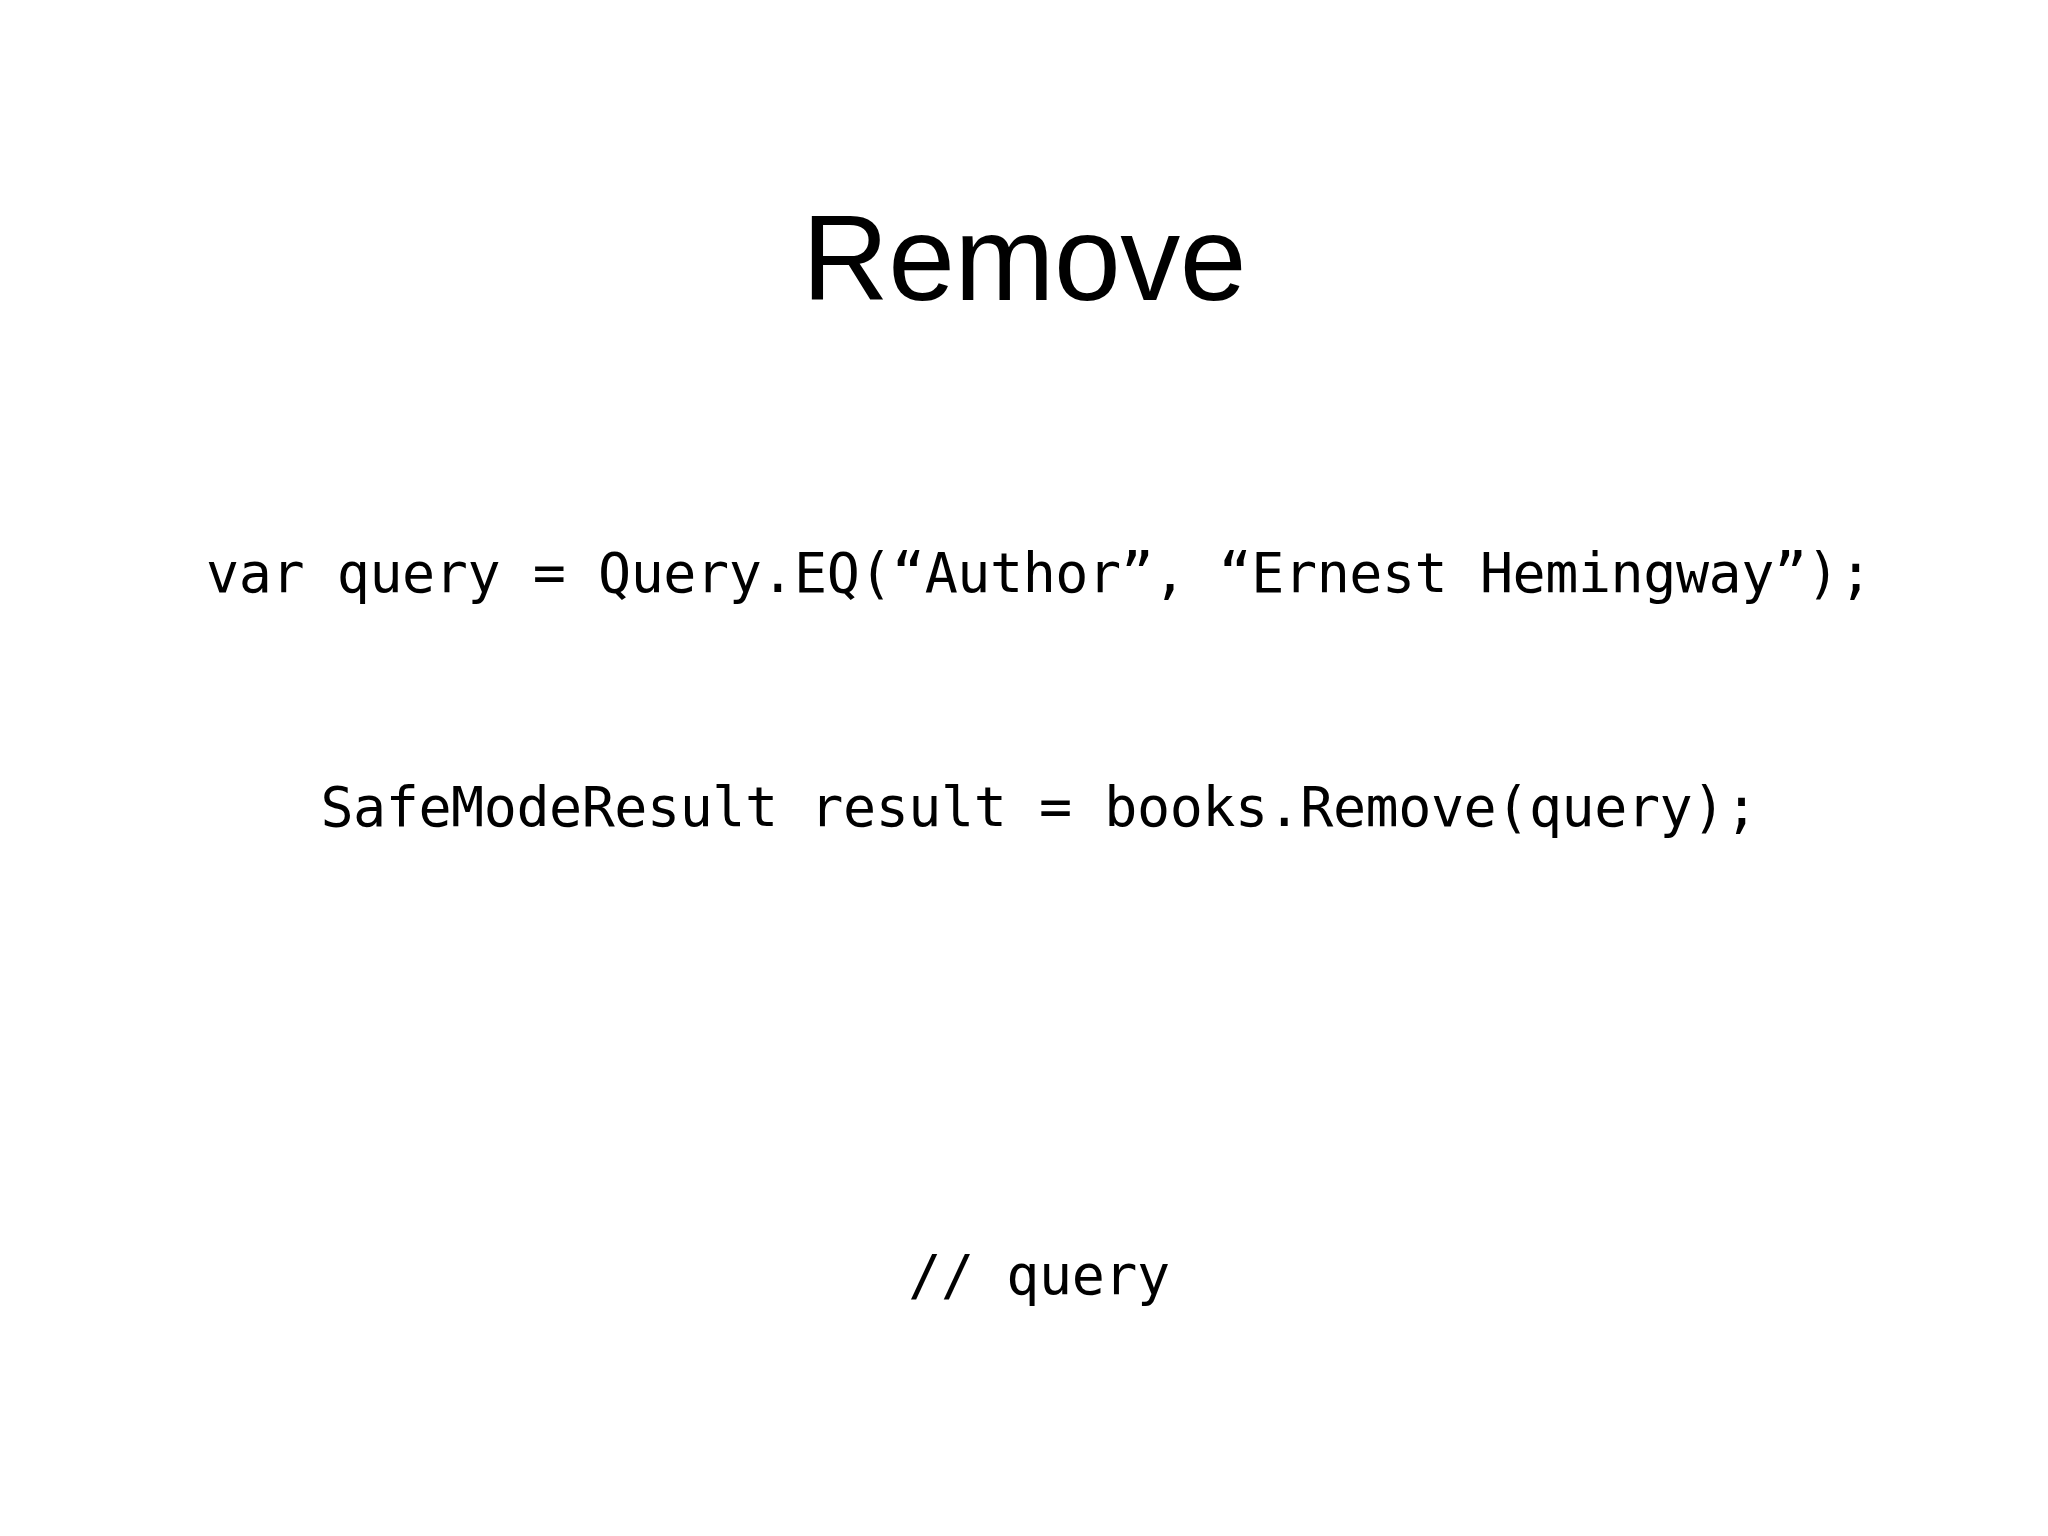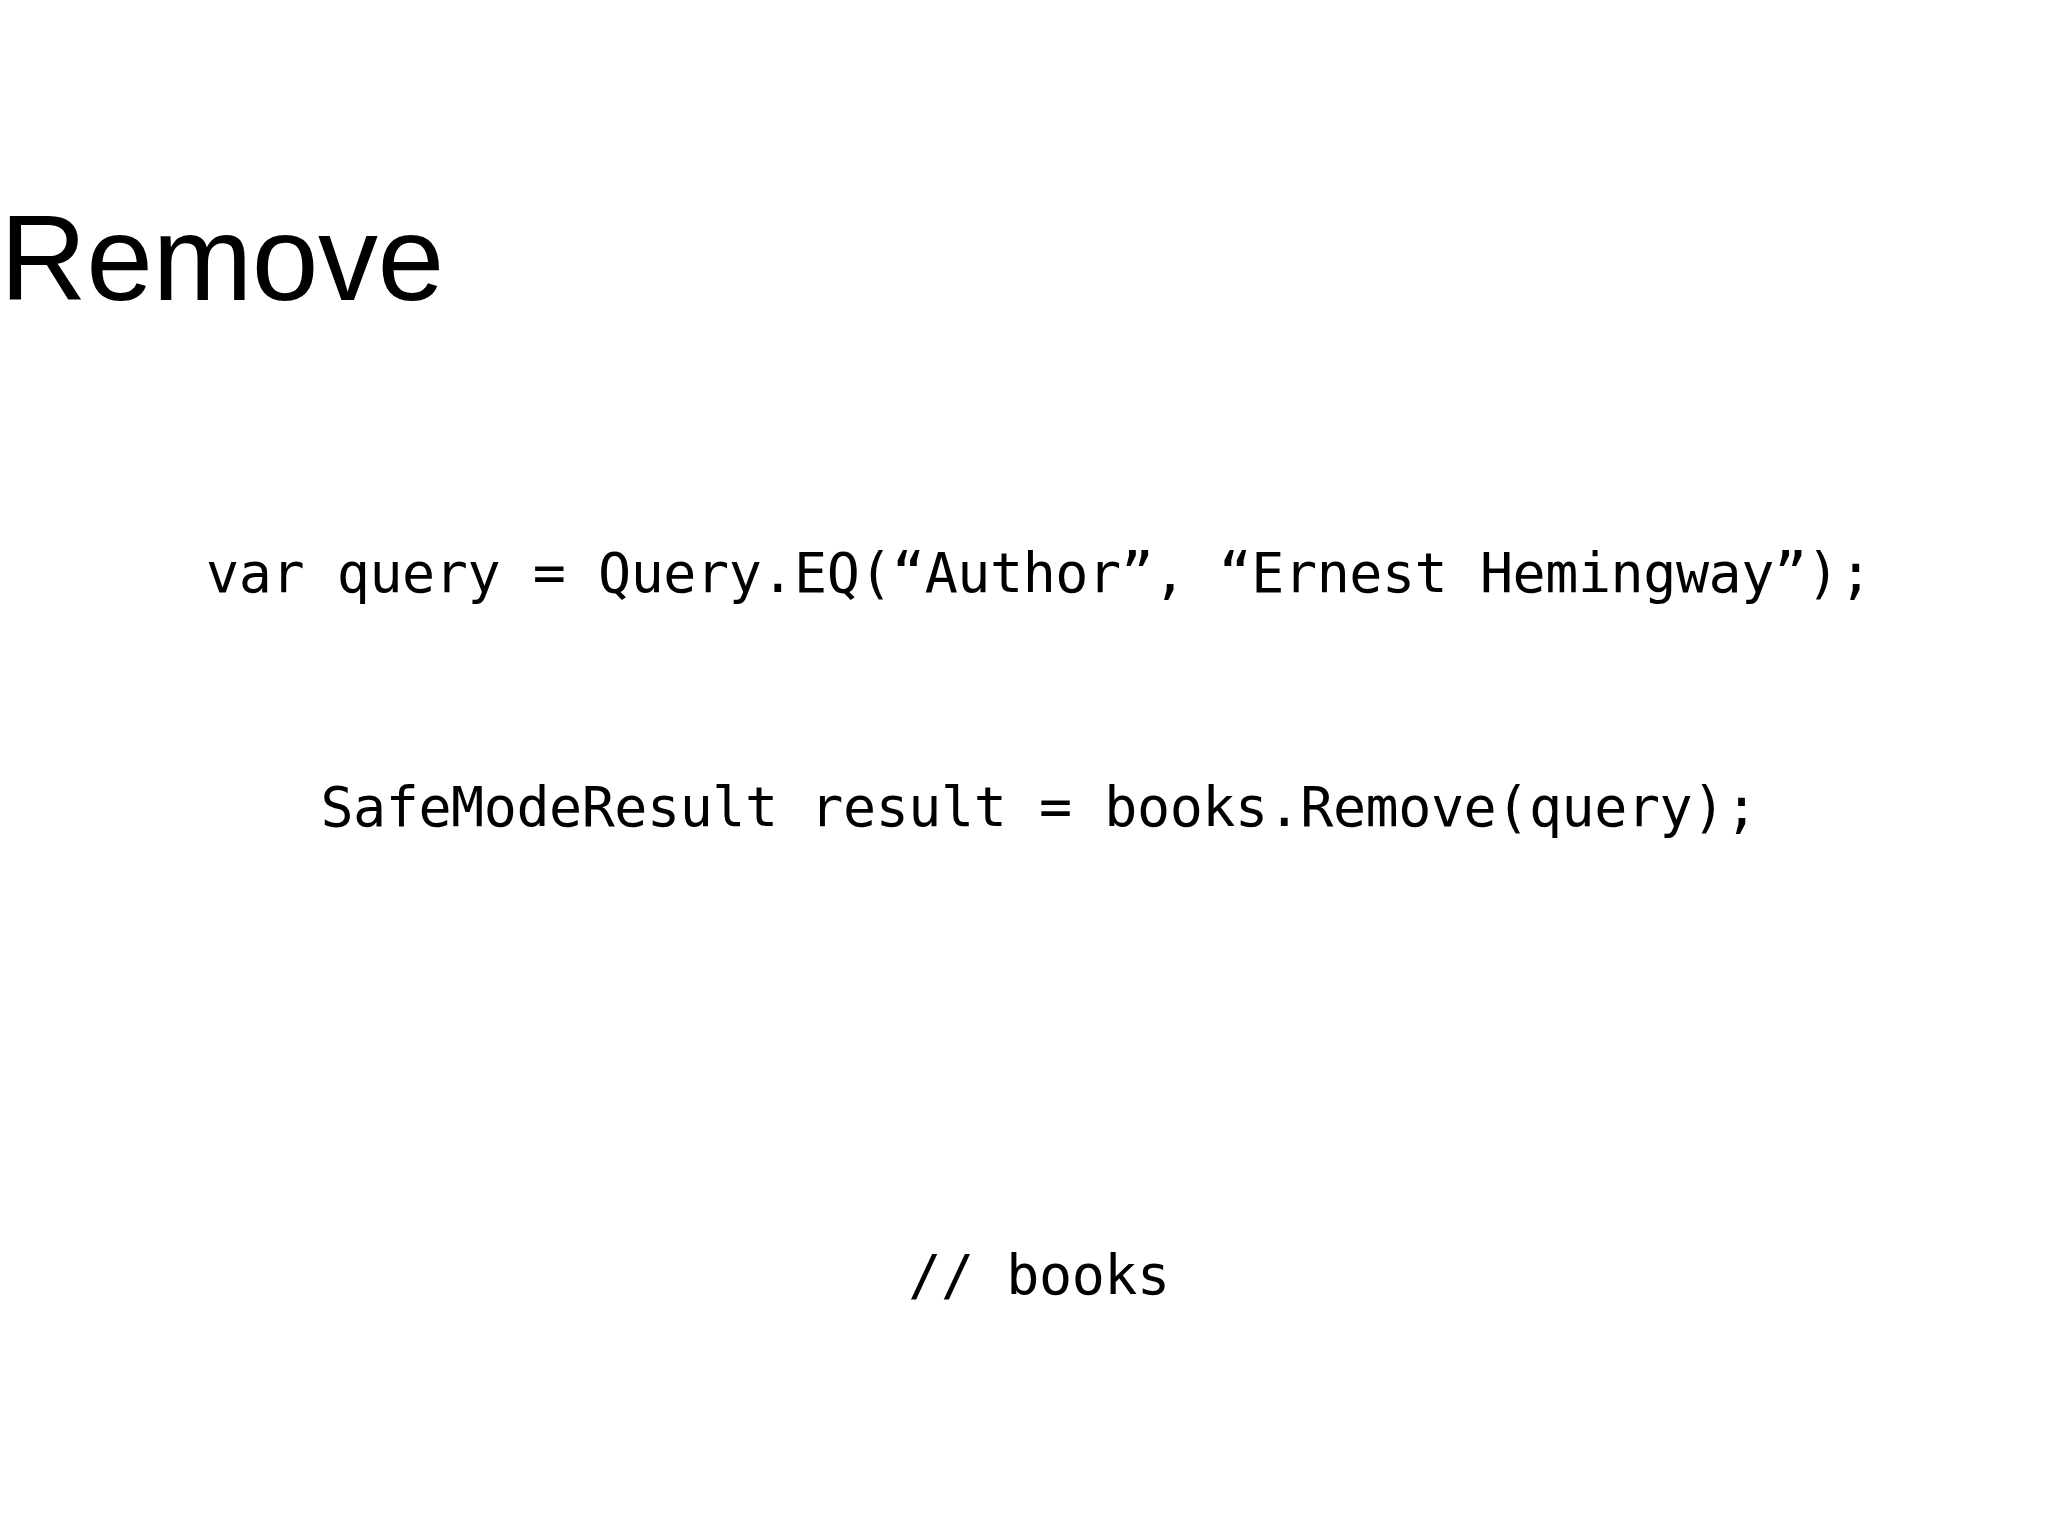--- a/index.html
+++ b/index.html
@@ -18,21 +18,21 @@
     overflow: hidden;
     font-family: "Liberation Sans", sans-serif;
   }
 
   
   .slide-title {
     position: absolute;
     left: 0;
     top: 118px;
     width: 2048px;
-    text-align: left;
+    text-align: center;
     font-family: "Liberation Sans", sans-serif;
     font-size: 120px;
     font-weight: 400;
     line-height: 1.0;
     color: #000000;
     letter-spacing: -0.5px;
     white-space: nowrap;
   }
 
   
@@ -62,19 +62,19 @@
 <body>
 
 <div class="slide" style="background: rgb(255, 255, 255); color: rgb(0, 0, 0);">
 
   <h1 class="slide-title">Remove</h1>
 
   <div class="code-block">
     <code class="code-line">var query = Query.EQ(“Author”, “Ernest Hemingway”);</code>
     <code class="code-line">SafeModeResult result = books.Remove(query);</code>
     <code class="code-line blank"></code>
-    <code class="code-line">// books</code>
+    <code class="code-line">// query</code>
     <code class="code-line blank"></code>
     
     
   </div>
 
 </div>
 
 </body></html>

